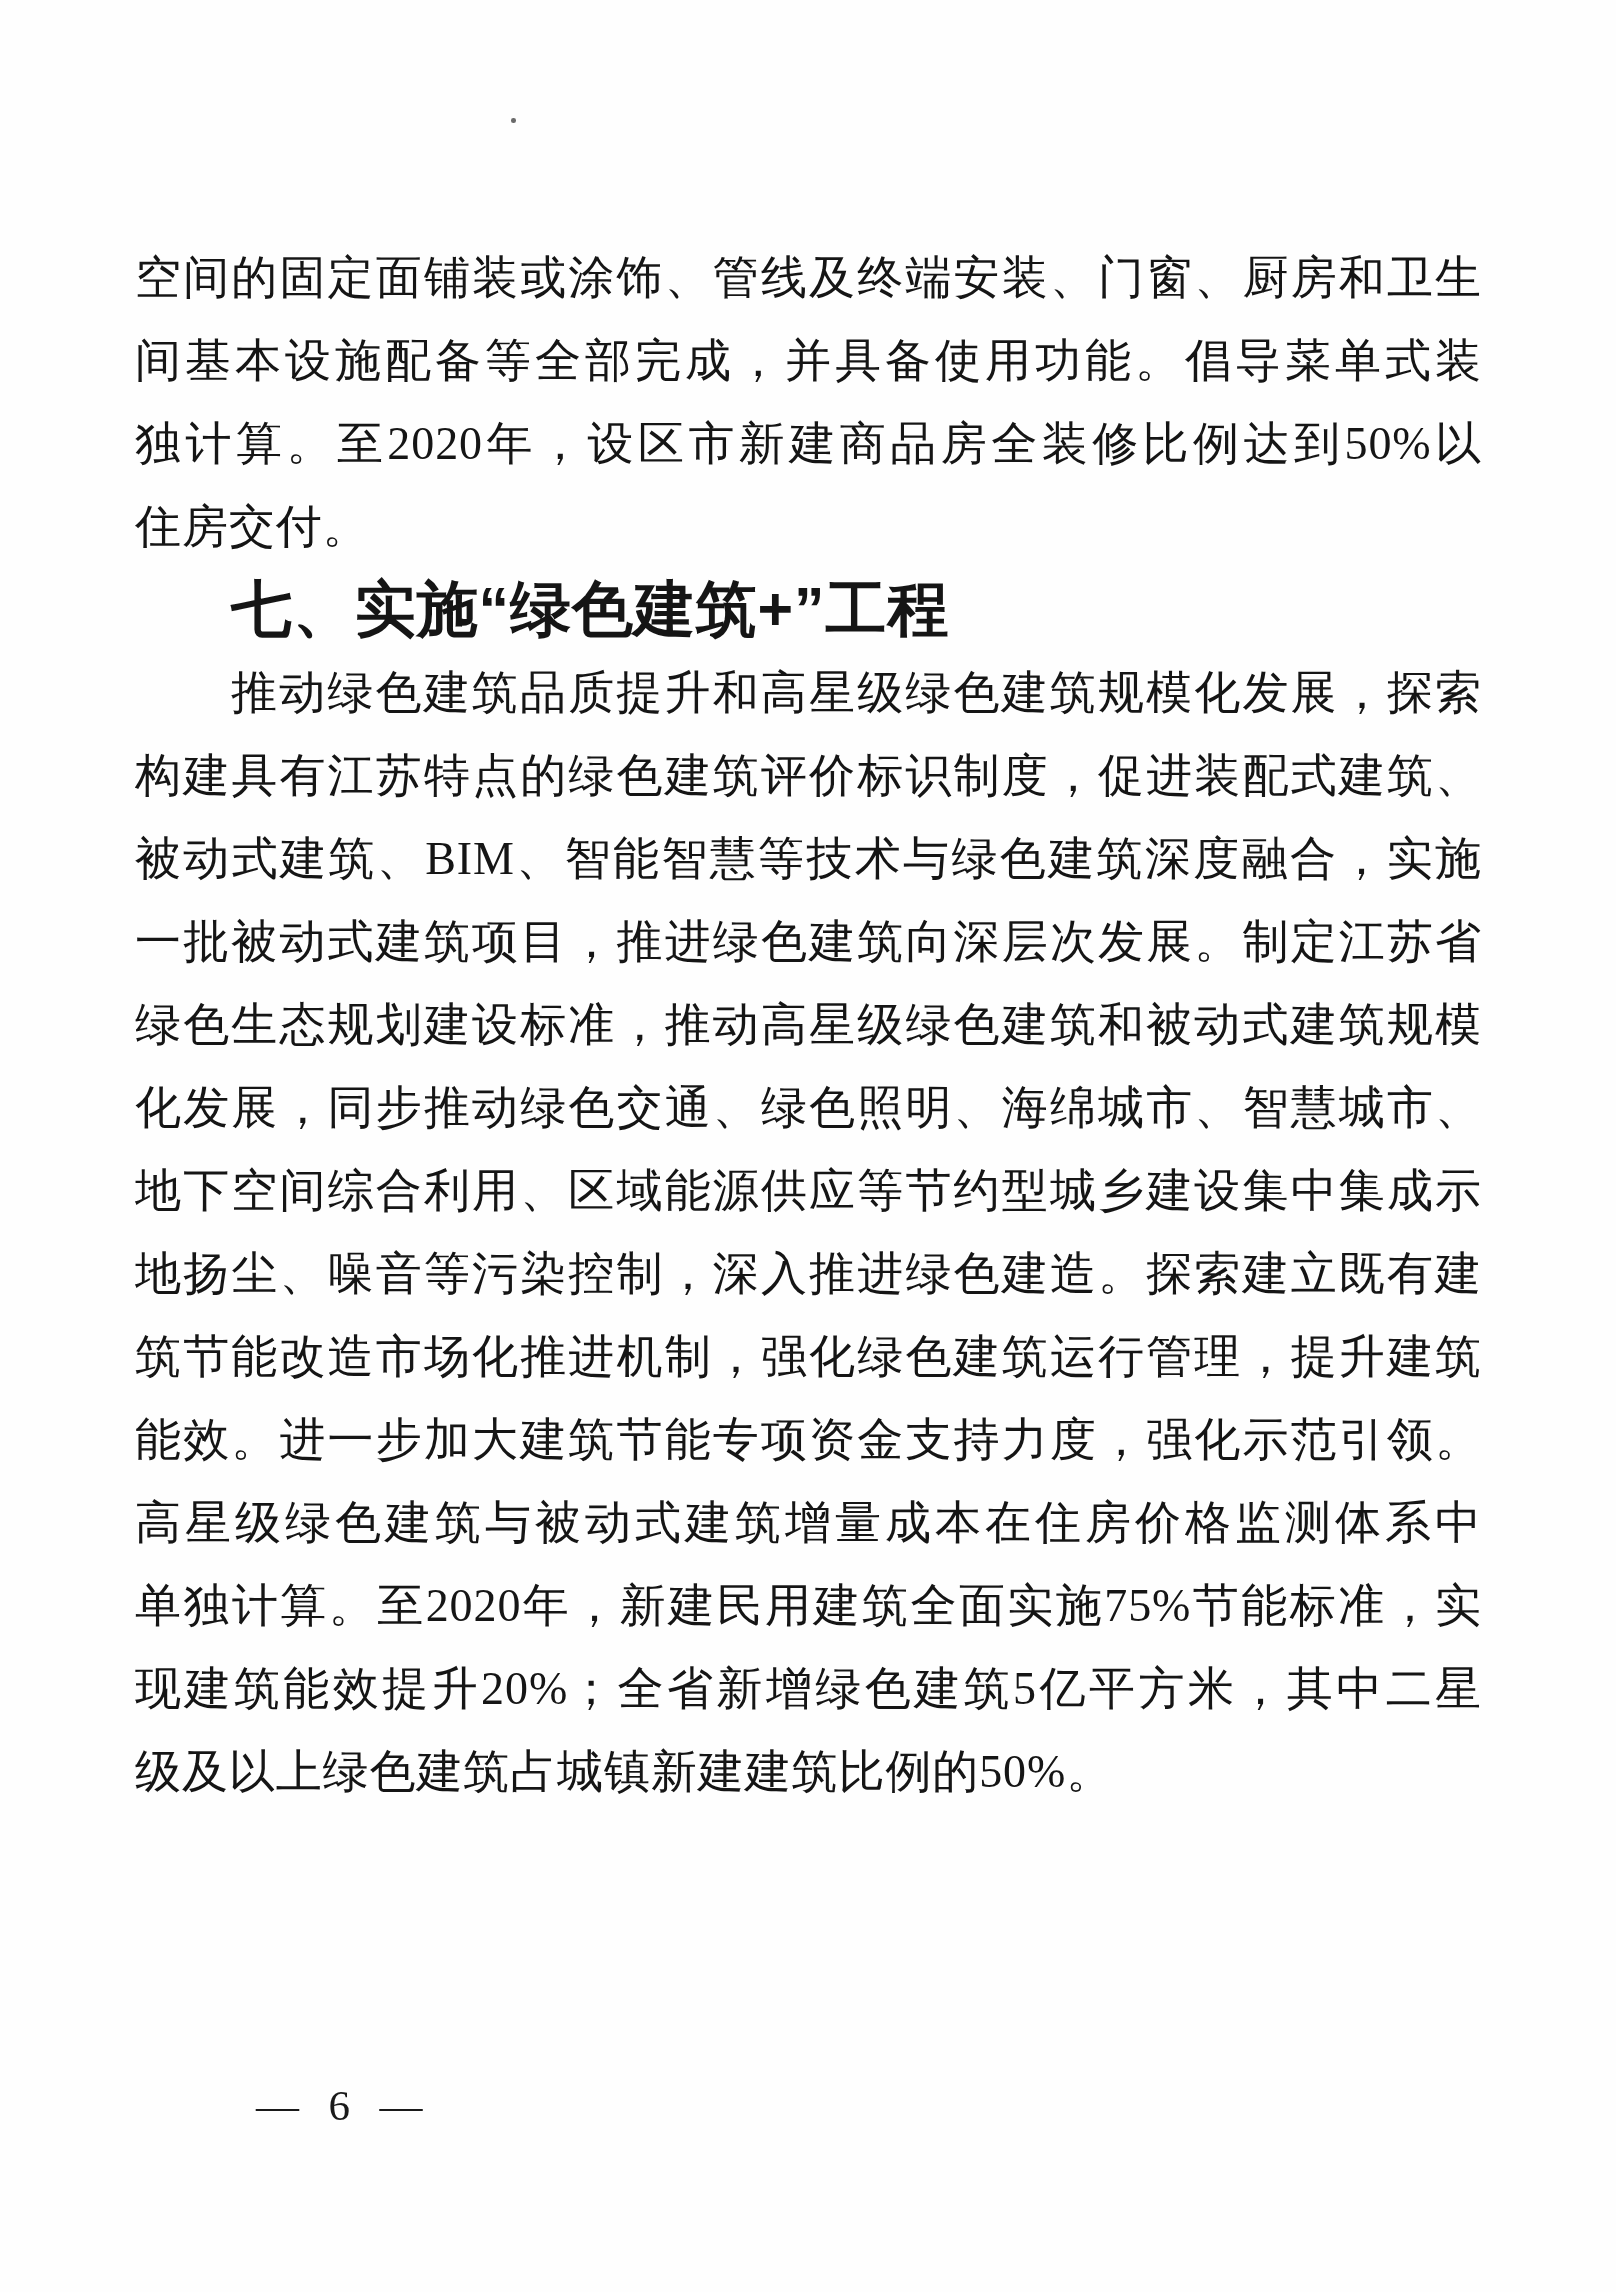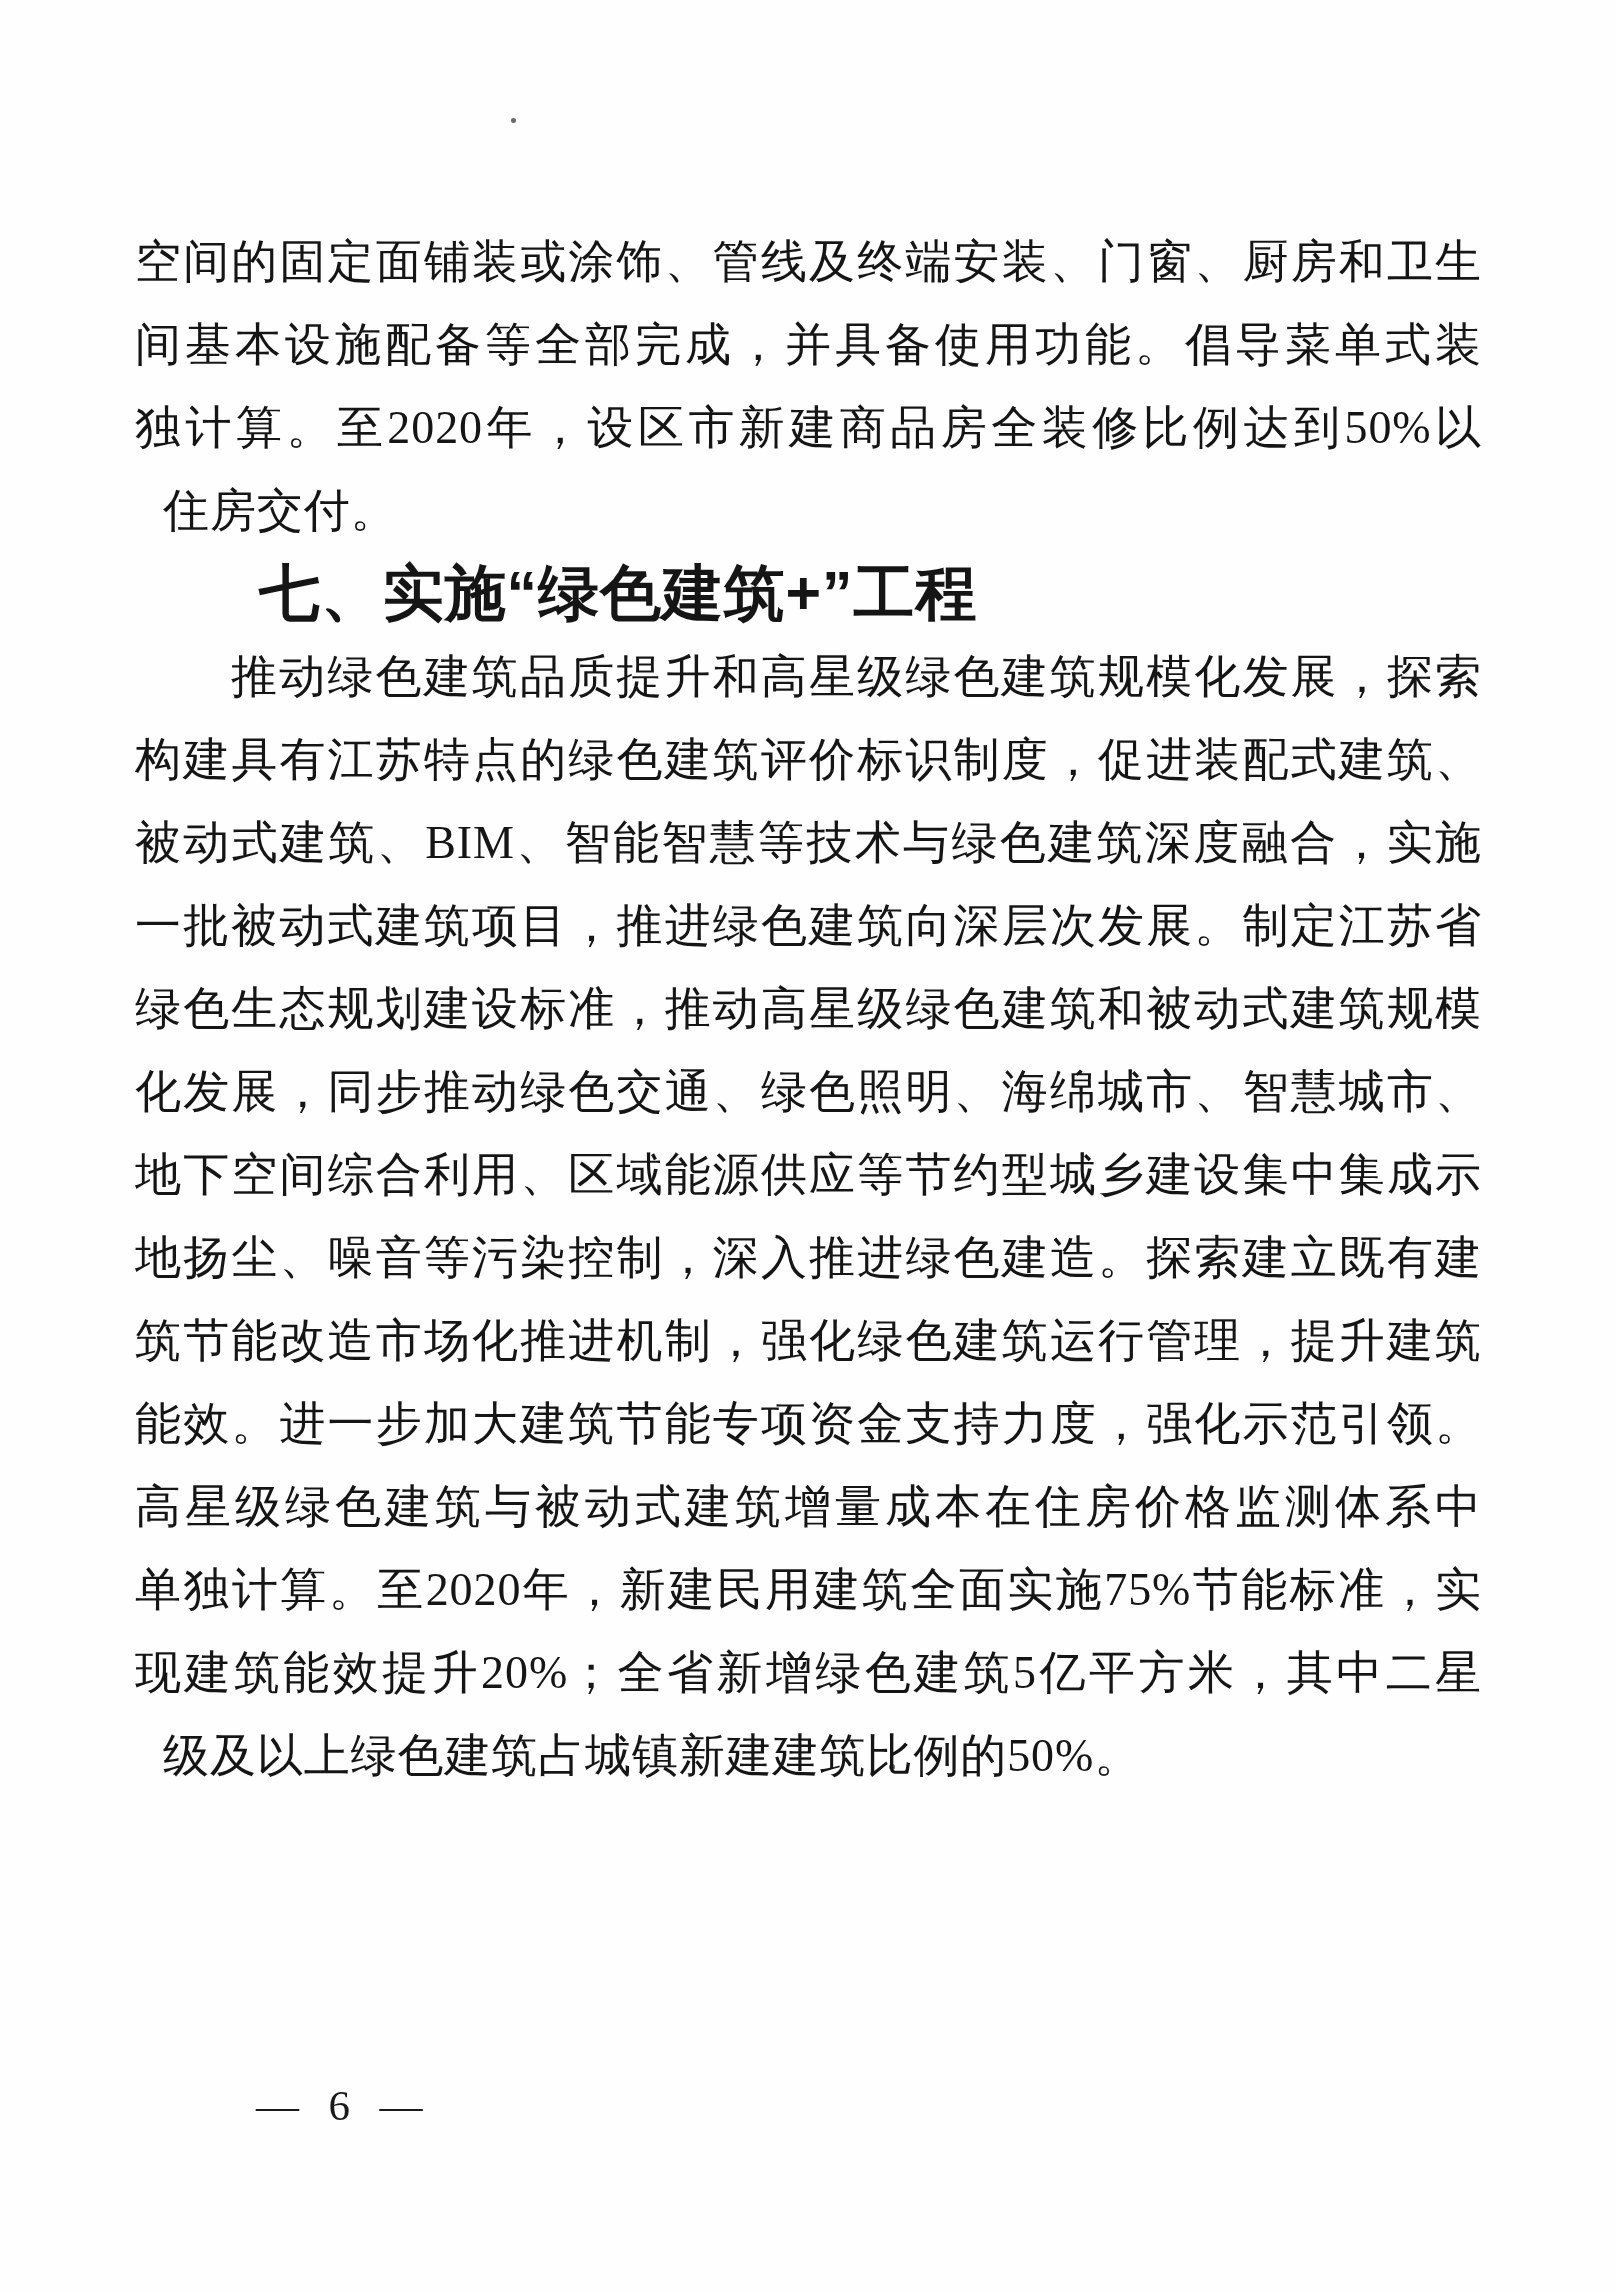--- a/index.html
+++ b/index.html
@@ -13,36 +13,35 @@
     color: #151515;
   }
   .page {
     position: absolute;
     inset: 0;
     background: #fefefe;
   }
   .text-block {
     position: absolute;
     left: 135px;
-    top: 220px;
+    top: 236px;
     width: 1347px;
   }
   .line {
     height: 83px;
     line-height: 83px;
     font-size: 46px;
     letter-spacing: 0.9px;
     text-align: justify;
     text-align-last: justify;
     overflow: hidden;
   }
   .line.no-fill {
     text-align: left;
     text-align-last: left;
-    margin-left: 28px;
   }
   .line.indent {
     padding-left: 96px;
   }
   .heading-line {
     font-family: "Liberation Sans", sans-serif;
     font-weight: 700;
     font-size: 61px;
   }
   .footer {

